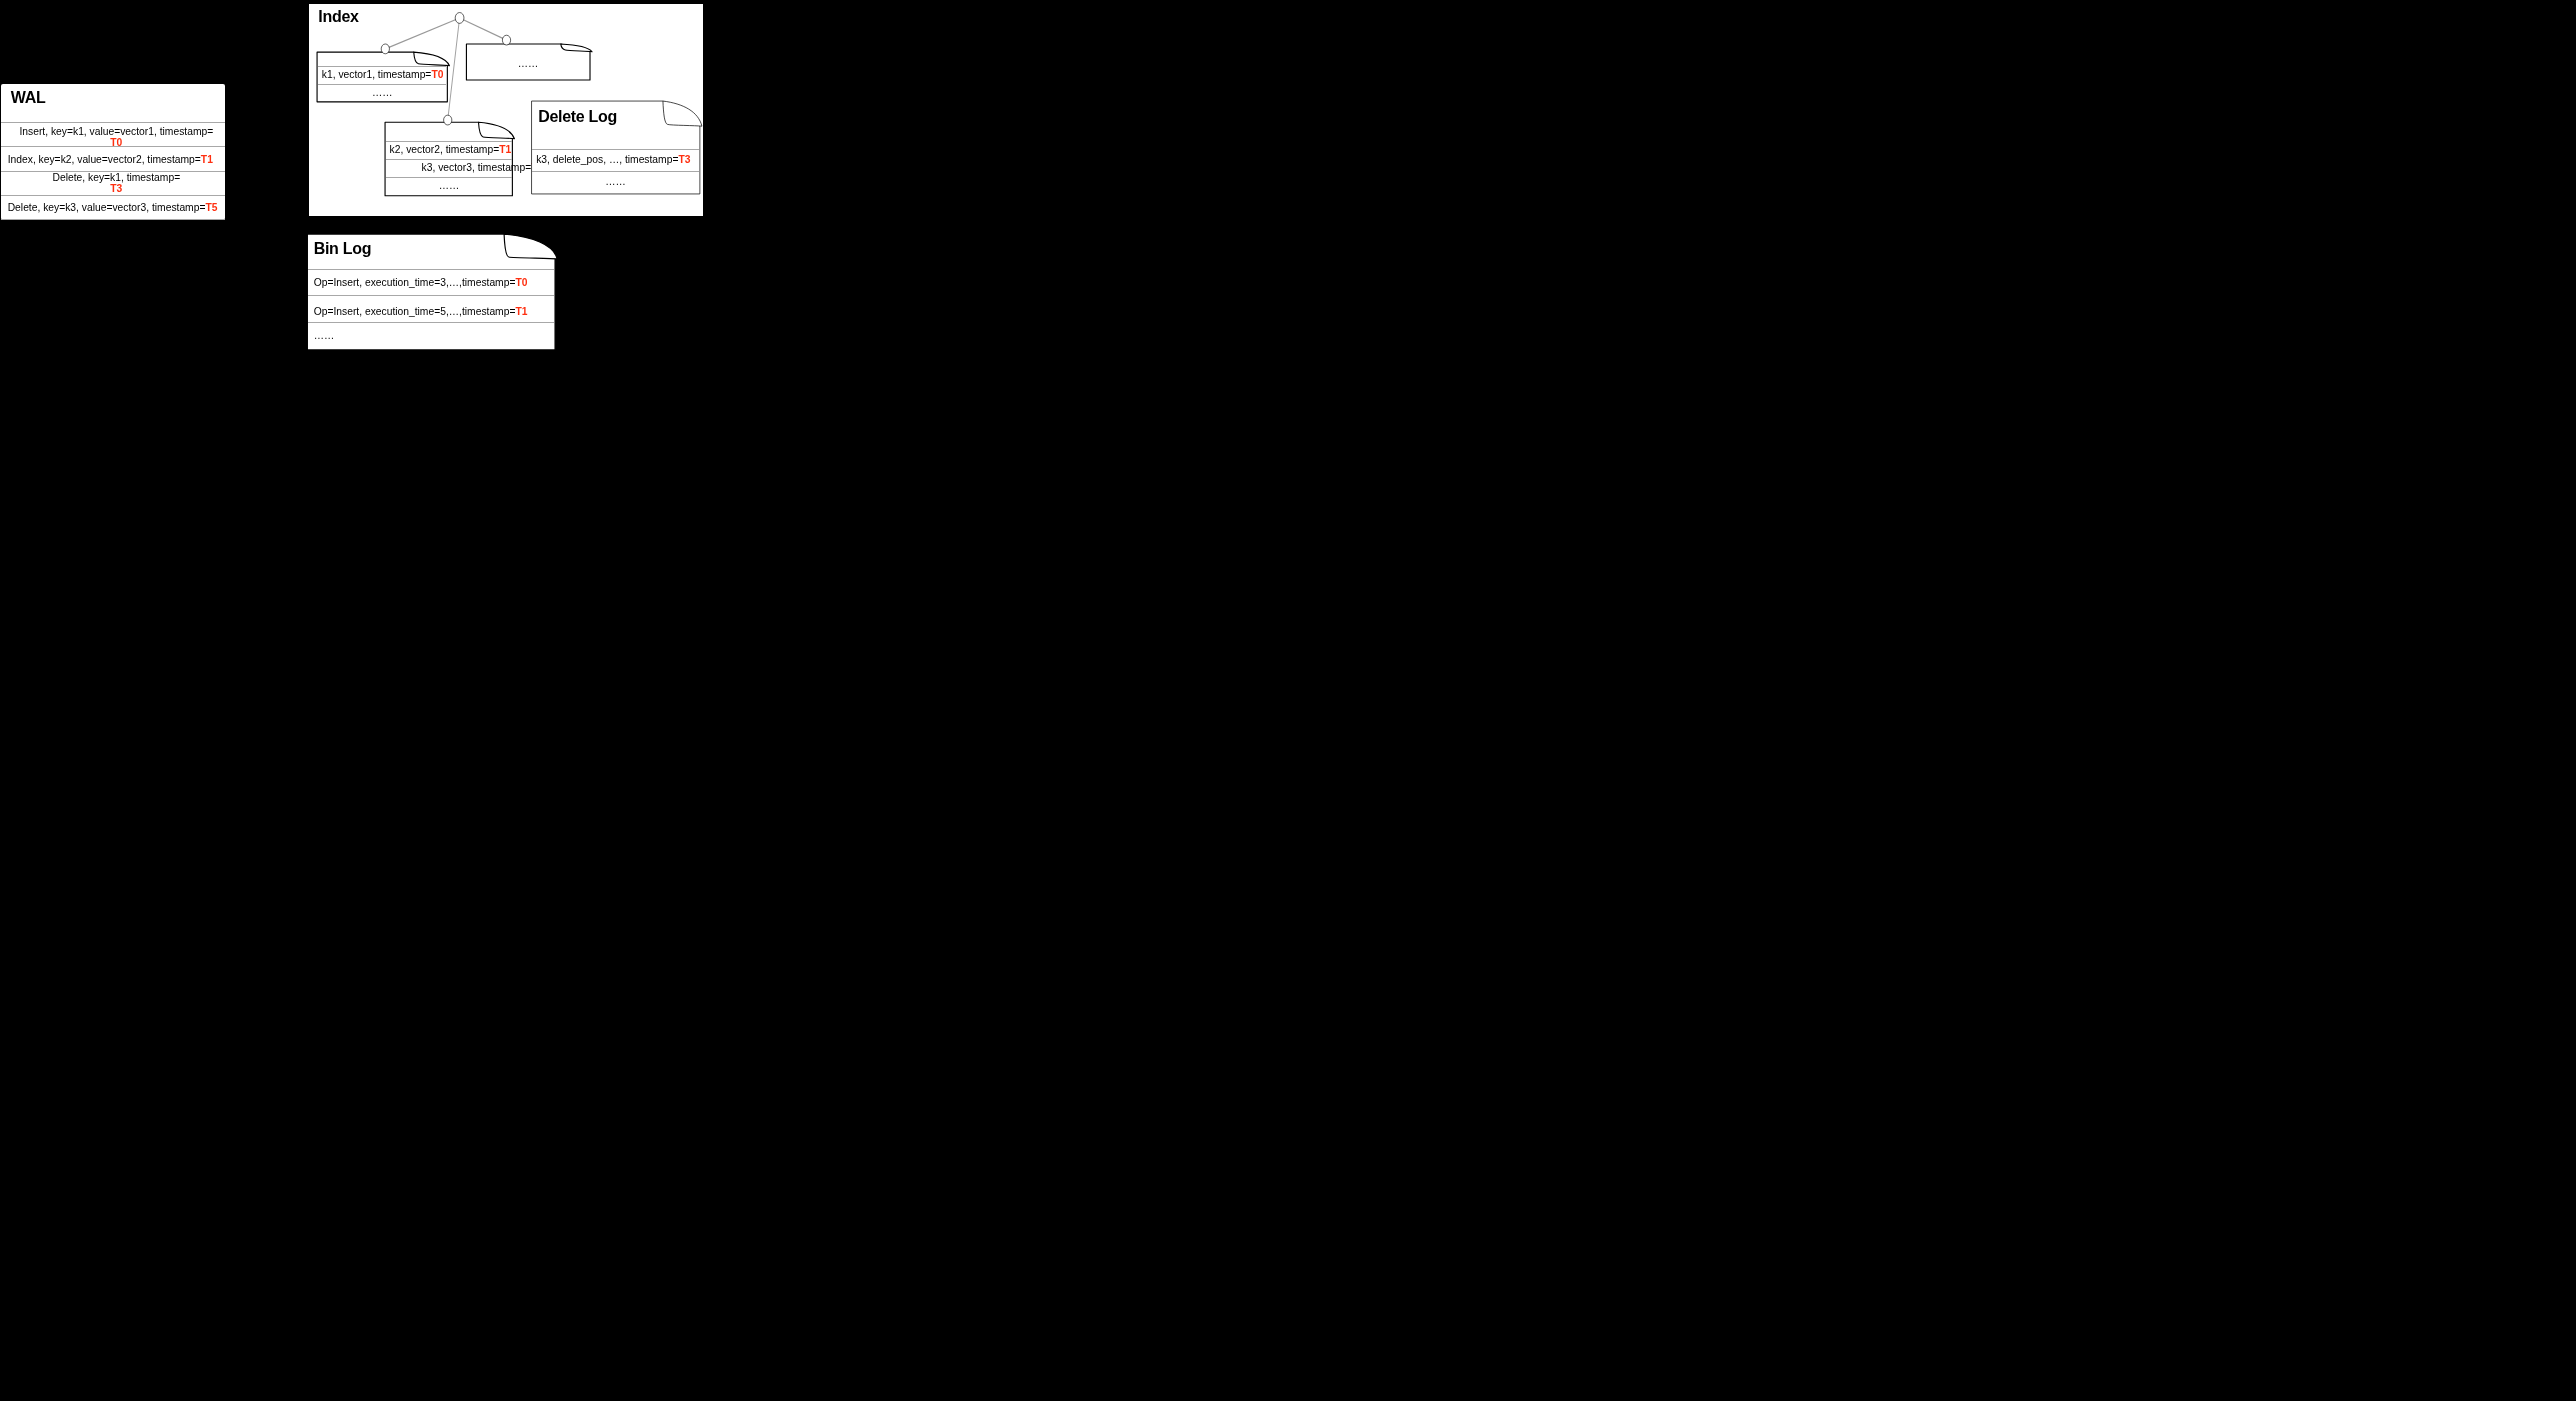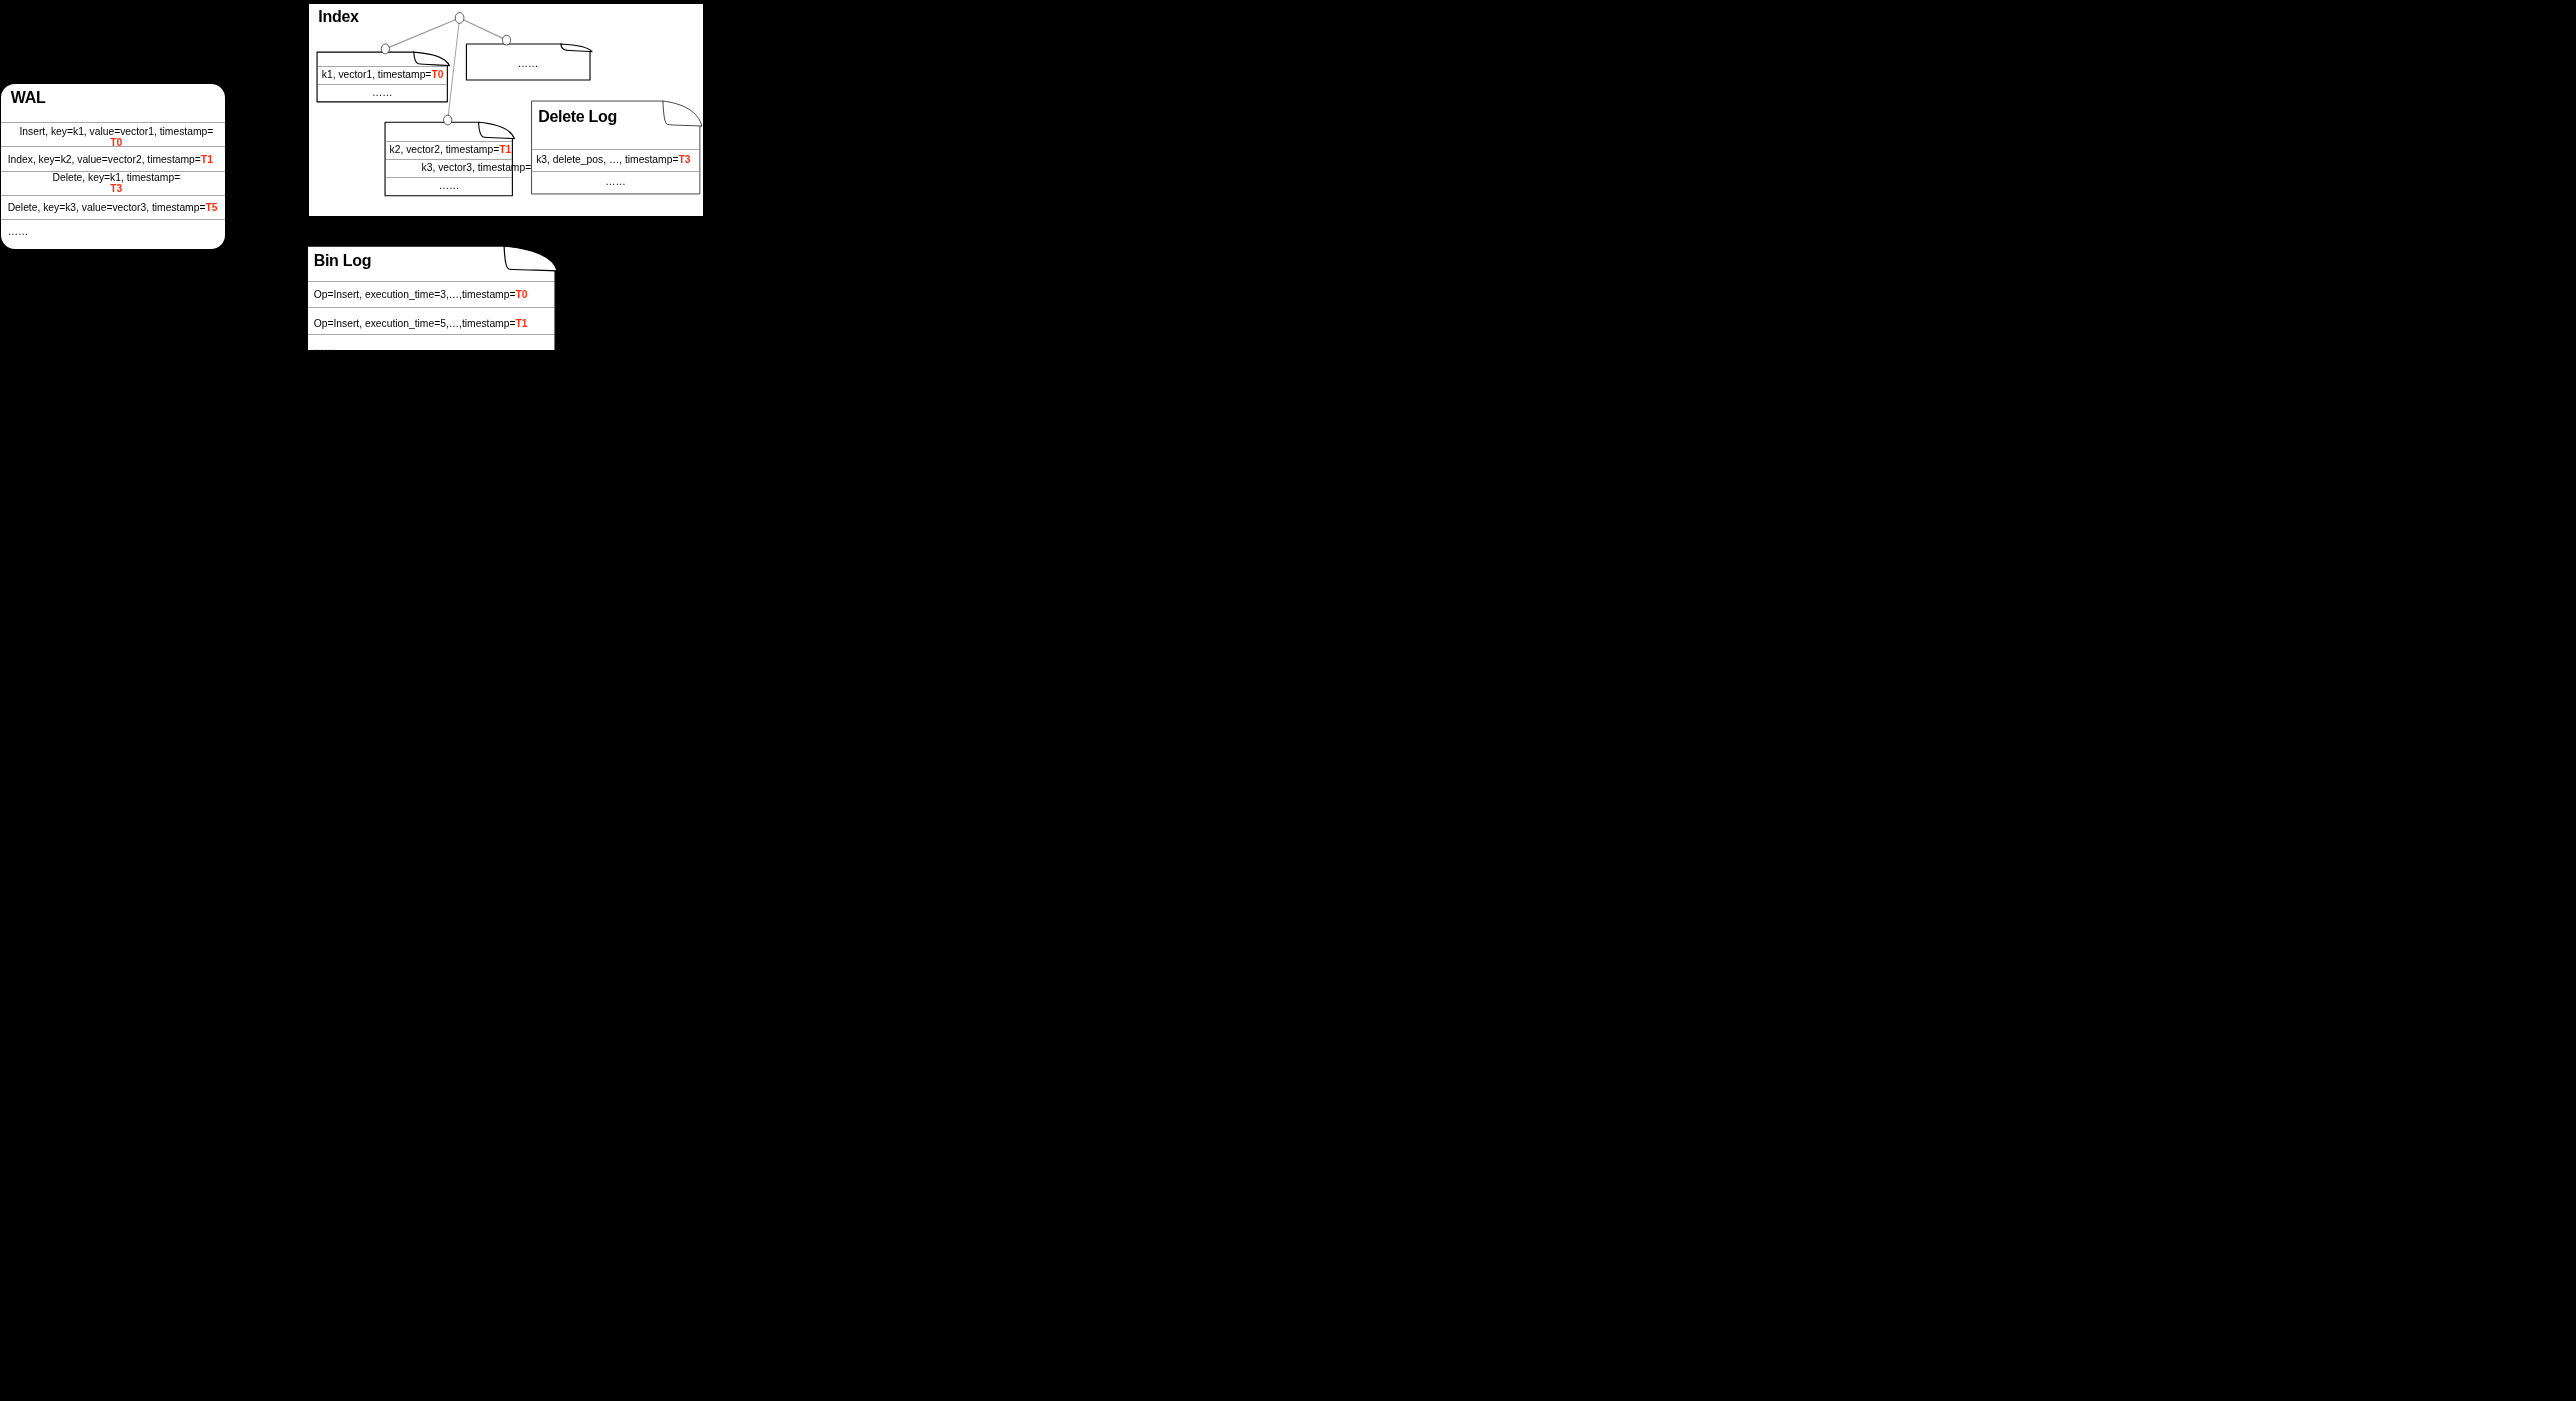--- a/index.html
+++ b/index.html
@@ -22,21 +22,21 @@
   .doc .sep{left:1px;right:1px;}
   .doc-outline{position:absolute;z-index:1;overflow:visible;}
   svg.treelayer{position:absolute;left:0;top:0;z-index:1;}
   svg.nodelayer{position:absolute;left:0;top:0;z-index:4;pointer-events:none;}
 </style>
 </head>
 <body>
 
 <div class="canvas">
 
-  <section class="panel" style="left:1px;top:84px;width:224px;height:165px;border-radius:14px;">
+  <section class="panel" style="left:1px;top:84px;width:224px;height:136px;border-radius:2px;">
     <div class="title" style="left:9.8px;top:4.6px;">WAL</div>
 
     <div class="sep" style="top:38px;"></div>
     <div class="sep" style="top:62px;"></div>
     <div class="sep" style="top:87px;"></div>
     <div class="sep" style="top:111px;"></div>
     <div class="sep" style="top:135px;"></div>
 
     <div class="row" style="top:42px;height:23px;padding-left:6.7px;flex-direction:column;">
       <span>Insert, key=k1, value=vector1, timestamp=</span>
@@ -134,21 +134,21 @@
     </div>
 
     <svg class="nodelayer" width="394" height="212" viewBox="0 0 764 411">
       <ellipse cx="292" cy="27" rx="8.5" ry="10.5" fill="#fff" stroke="#000" stroke-width="1.2"></ellipse>
       <ellipse cx="148" cy="87" rx="8" ry="9.5" fill="#fff" stroke="#000" stroke-width="1.2"></ellipse>
       <ellipse cx="383" cy="70" rx="8" ry="9.5" fill="#fff" stroke="#000" stroke-width="1.2"></ellipse>
       <ellipse cx="269" cy="225" rx="8" ry="9.5" fill="#fff" stroke="#000" stroke-width="1.2"></ellipse>
     </svg>
   </section>
 
-  <div class="doc" style="left:307px;top:234px;width:248px;height:92px;z-index:2;margin-top:12px;">
+  <div class="doc" style="left:307px;top:234px;width:248px;height:92px;z-index:2;">
       <svg class="doc-outline" viewBox="-4 -4 494 233" style="left: -2.1px; top: -2.1px; width: 255px; height: 120px;">
         <path d="M0 0 H382 L481 48 V225 H0 Z" fill="#fff" stroke="#000" stroke-width="2.4" stroke-linejoin="round"></path>
         <path d="M382 0 C 436.45 4.800000000000001, 478 20.16, 485 48 C 473 46.5, 398 46.5, 391 44.5 C 385 43, 383 24, 382 0 Z" fill="#fff" stroke="#000" stroke-width="2.4" stroke-linejoin="round"></path>
       </svg>
     <div class="title" style="left:6.7px;top:5.7px;">Bin Log</div>
     <div class="sep" style="top:35px;"></div>
     <div class="sep" style="top:61px;"></div>
     <div class="sep" style="top:88px;"></div>
     <div class="row" style="top:36px;height:25px;padding-left:6.7px;">
       <span>Op=Insert, execution_time=3,…,timestamp=</span>

